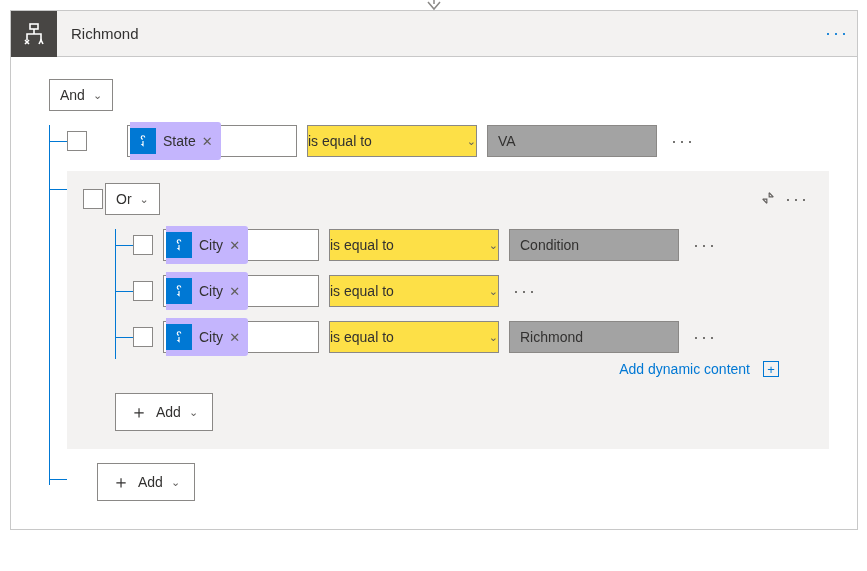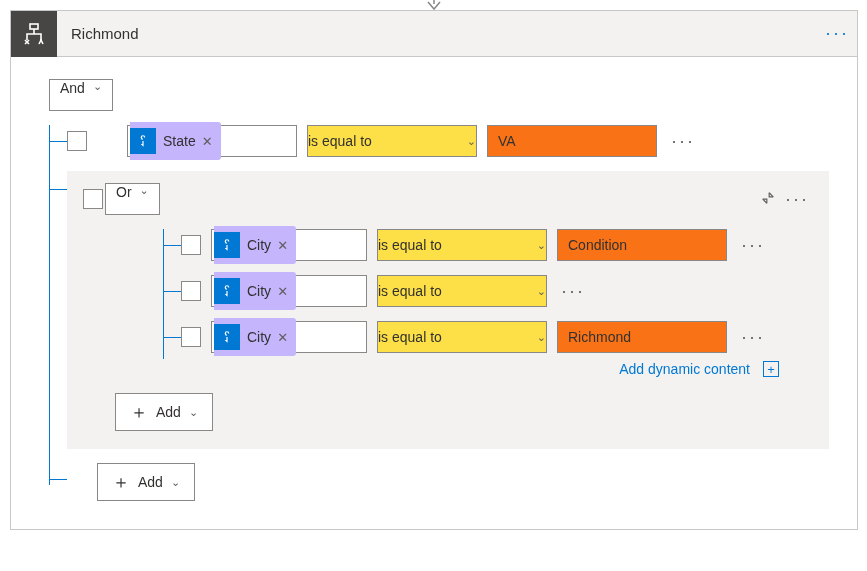--- a/index.html
+++ b/index.html
@@ -52,20 +52,21 @@
     cursor: pointer;
   }
   .body {
     padding: 22px 28px 28px 38px;
     background: #fff;
   }
   .logic-select {
     border: 1px solid #8a8886;
     height: 32px;
     display: inline-flex;
+    align-items: center;
     padding: 0 10px;
     gap: 8px;
     background: #fff;
     cursor: pointer;
   }
   .chev { font-size: 11px; color: #605e5c; }
   .tree {
     position: relative;
     margin-top: 6px;
     padding-left: 18px;
@@ -140,21 +141,21 @@
     justify-content: space-between;
     padding: 0 0;
     background: #fde047;
     cursor: pointer;
   }
   .val-input {
     border: 1px solid #8a8886;
     height: 32px;
     width: 170px;
     padding: 0 10px;
-    background: #f97316;
+    background: #a3a3a3;
     display: inline-flex;
     align-items: center;
   }
   .row-more {
     font-size: 18px;
     letter-spacing: 2px;
     color: #605e5c;
     padding: 0 4px;
     cursor: pointer;
   }
@@ -176,21 +177,21 @@
   .nested-head {
     display: flex;
     align-items: center;
     gap: 2px;
   }
   .nested-head .spacer { flex: 1; }
   .collapse-icon { font-size: 14px; color: #605e5c; cursor: pointer; padding: 0 4px; }
   .nested-tree {
     position: relative;
     margin-top: 6px;
-    margin-left: 80px;
+    margin-left: 32px;
     padding-left: 18px;
   }
   .nested-tree::before {
     content: "";
     position: absolute;
     left: 0;
     top: 0;
     bottom: 18px;
     width: 1px;
     background: #0078d4;

